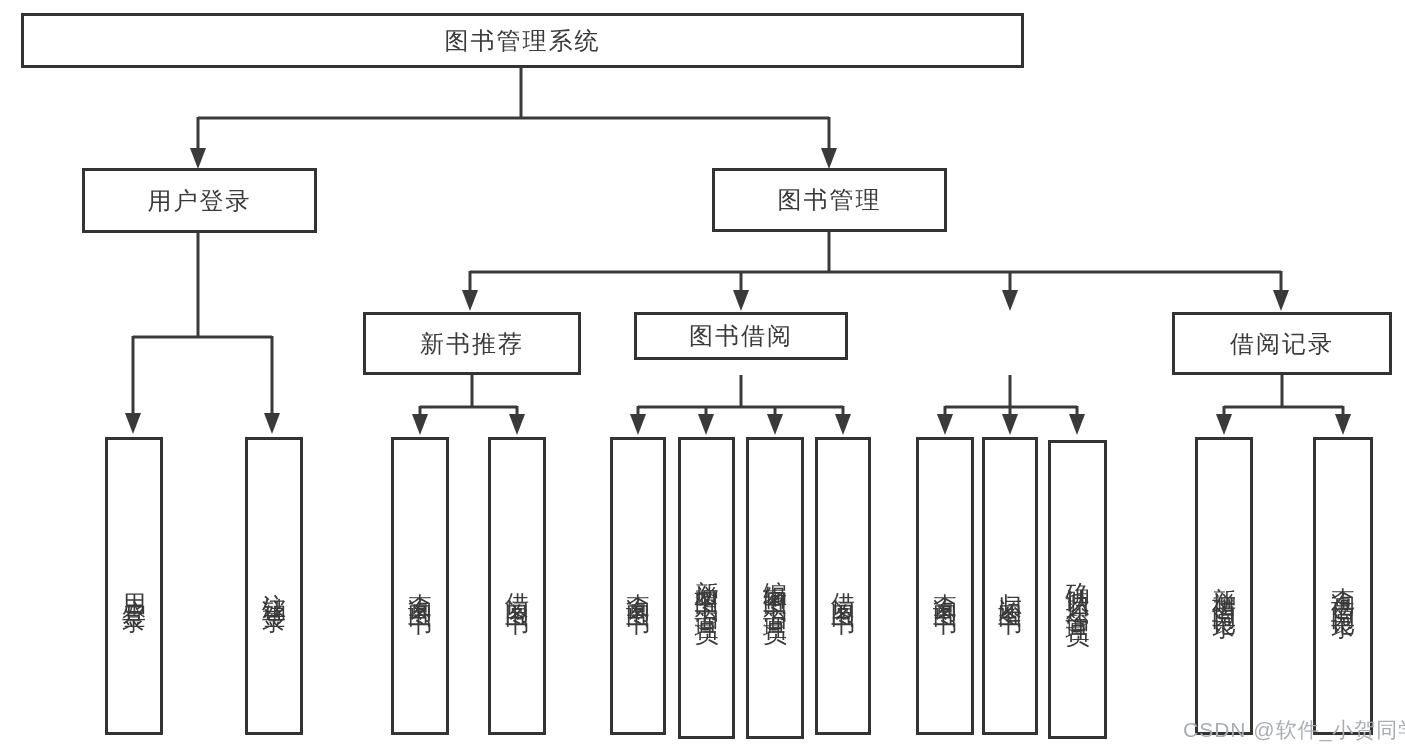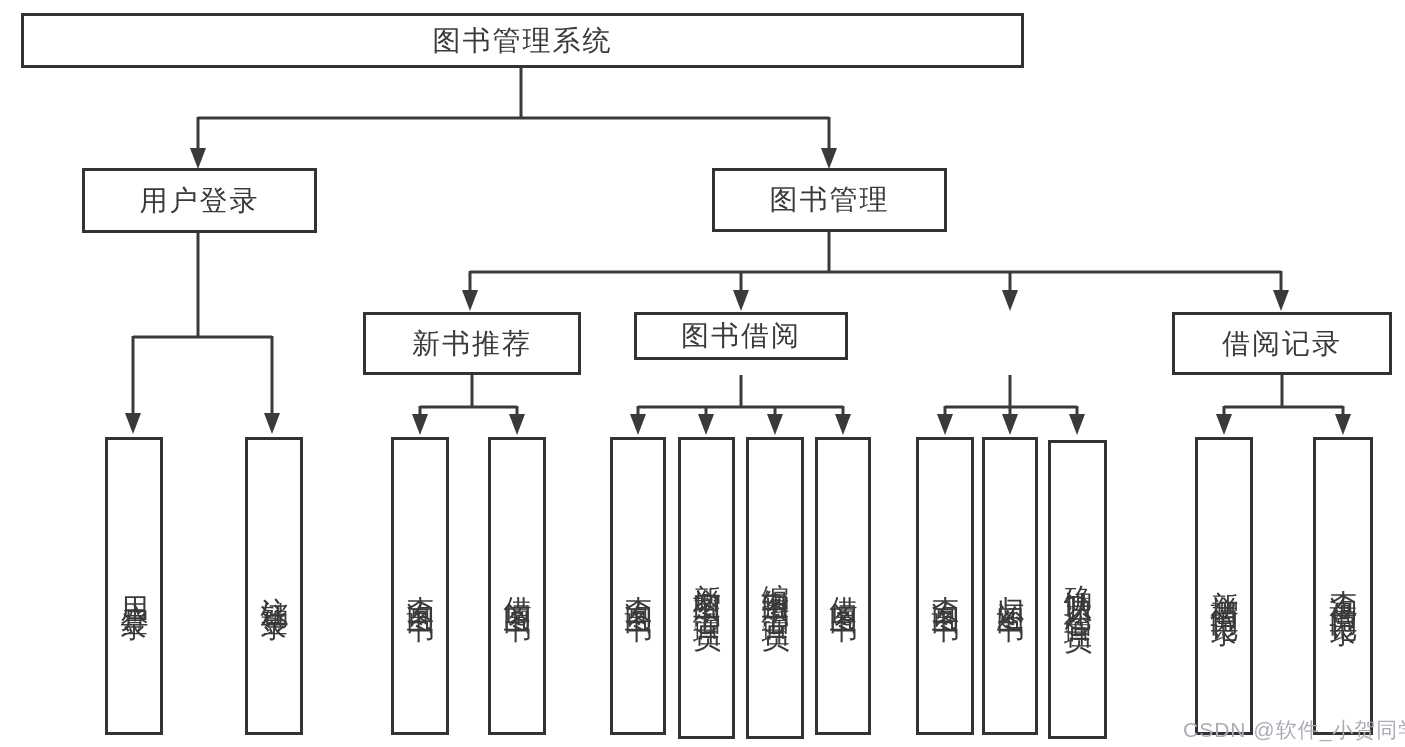--- a/index.html
+++ b/index.html
@@ -14,21 +14,21 @@
   svg.wires { position: absolute; left: 0; top: 0; width: 1405px; height: 747px; }
   .node {
     position: absolute;
     box-sizing: border-box;
     background: #ffffff;
     border: 3px solid #333333;
     display: flex;
     align-items: center;
     justify-content: center;
     color: #3a3a3a;
-    font-size: 28px;
+    font-size: 24px;
     letter-spacing: 2px;
     text-align: center;
   }
   .hbox {  }
   .vbox span {
     writing-mode: vertical-rl;
     text-orientation: mixed;
     letter-spacing: 6px;
     line-height: 1;
   }

